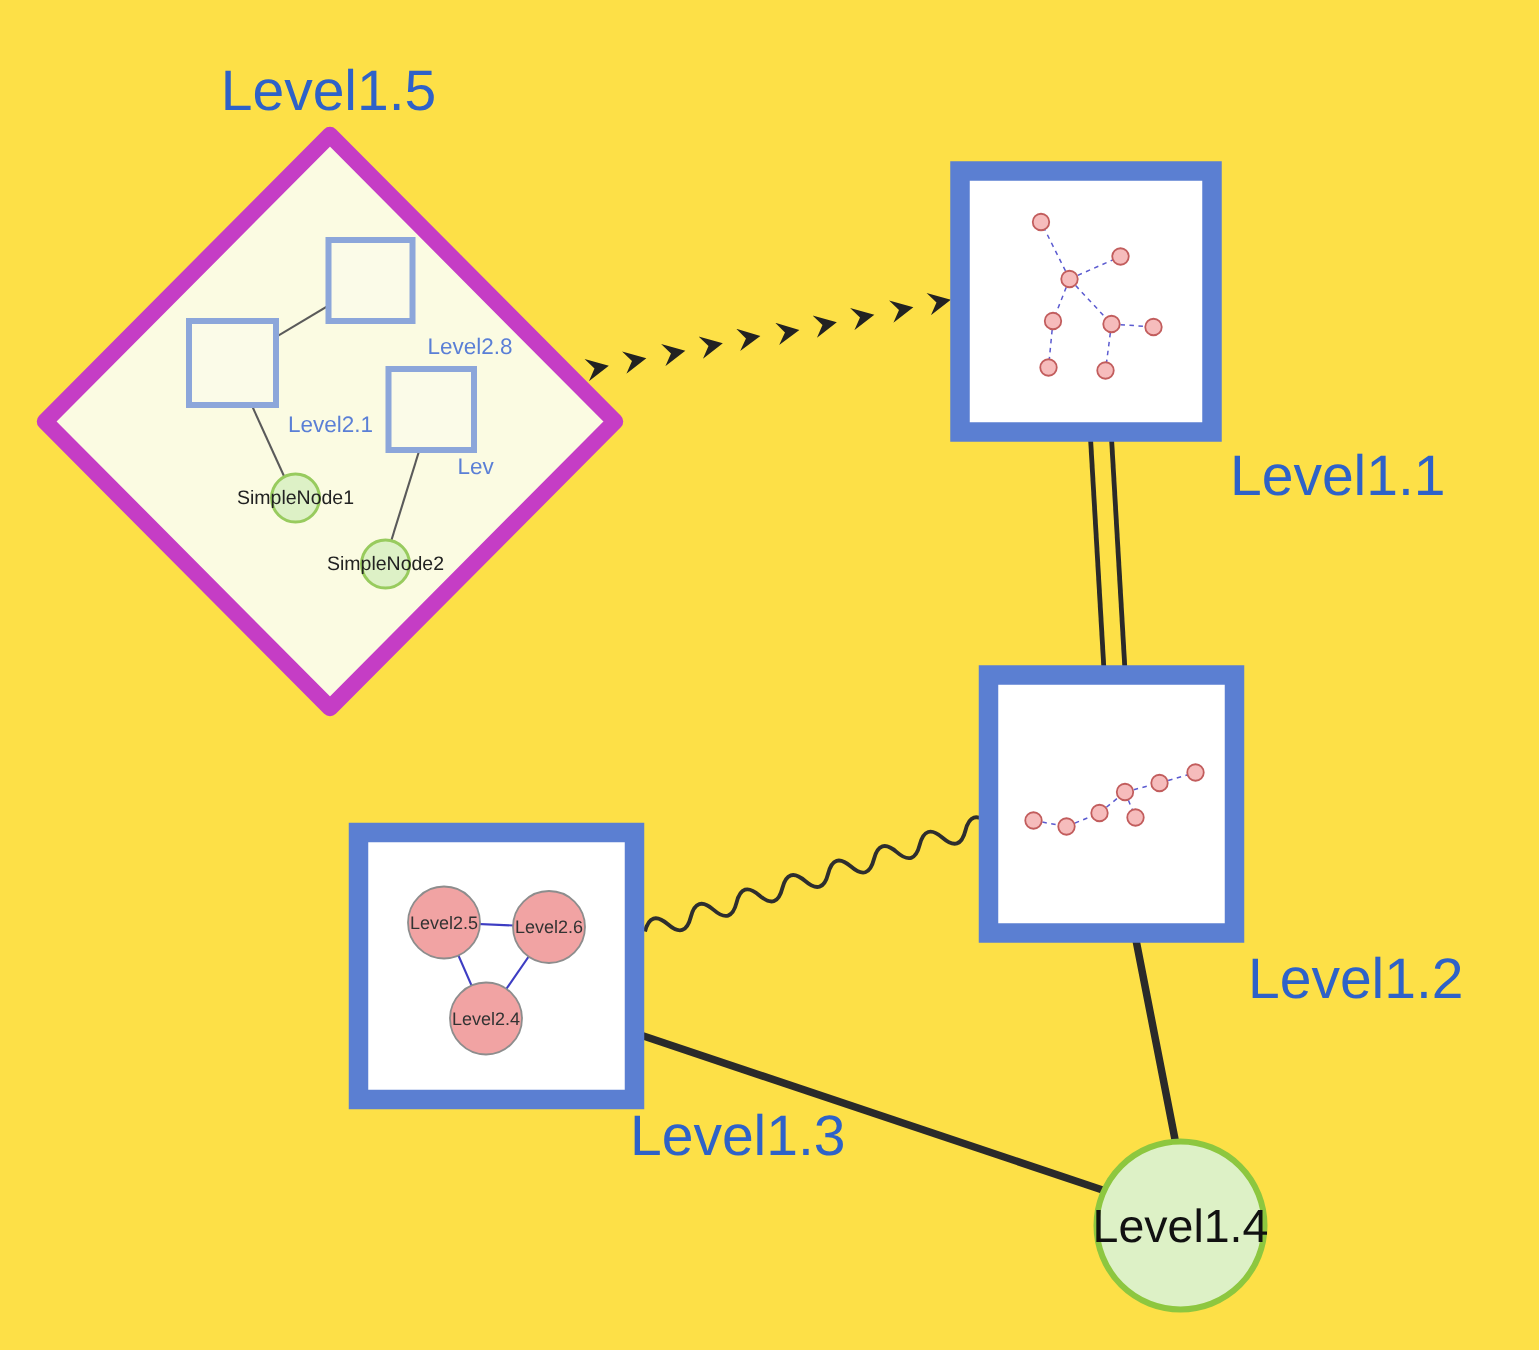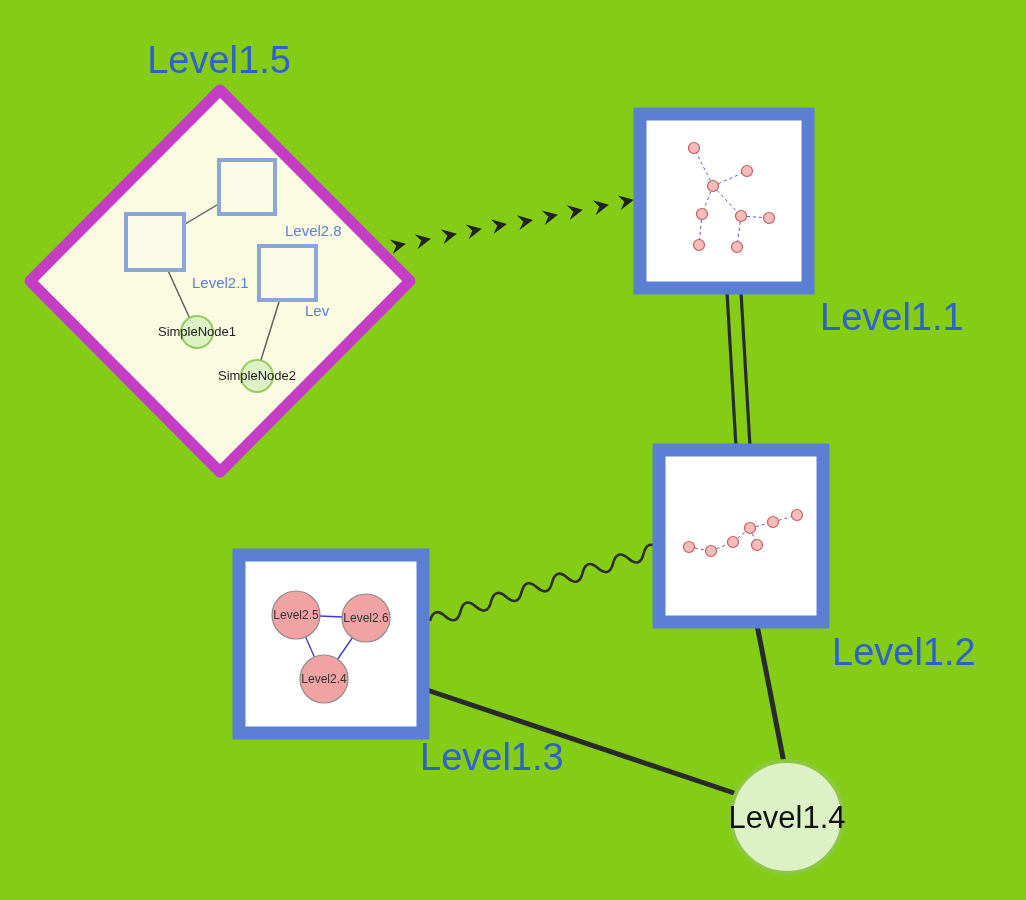--- a/index.html
+++ b/index.html
@@ -1,21 +1,21 @@
 <!DOCTYPE html>
 <html style="--label-blue: #2e62c8; --inner-label-blue: #5a7fd6; --group-border: #5b7fd2; --diamond-border: #c53dc5; --diamond-fill: #fbfbe2; --inner-square-border: #8ca6da; --inner-square-fill: #fbfbe8; --green-fill: #ddf1c6; --green-border: #98cb5e; --big-green-border: #8dc73f; --pink-fill: #f1a3a3; --mini-node-fill: #f6bcbc; --mini-node-border: #c25d5d; --mini-edge-blue: #5b5bd0; --triangle-edge-blue: #3d3dc3; --edge-black: #2a2a2a;"><head>
 <meta charset="utf-8">
 <style>
   * { box-sizing: border-box; }
   html, body { margin: 0; padding: 0; background: #ffffff; }
   .stage {
     position: relative;
     width: 1026px;
     height: 900px;
-    background: #84cc16;
+    background: #fde047;
     overflow: hidden;
   }
   svg text { font-family: "Liberation Sans", sans-serif; }
 
   .lbl-big    { font-size: 38px; fill: var(--label-blue, #2e62c8); }
   .lbl-dark   { font-size: 31px; fill: #111111; }
   .lbl-inner  { font-size: 15px; fill: var(--inner-label-blue, #5a7fd6); }
   .lbl-node   { font-size: 13px; fill: #222222; }
   .lbl-pink   { font-size: 12px; fill: #333333; }
 

